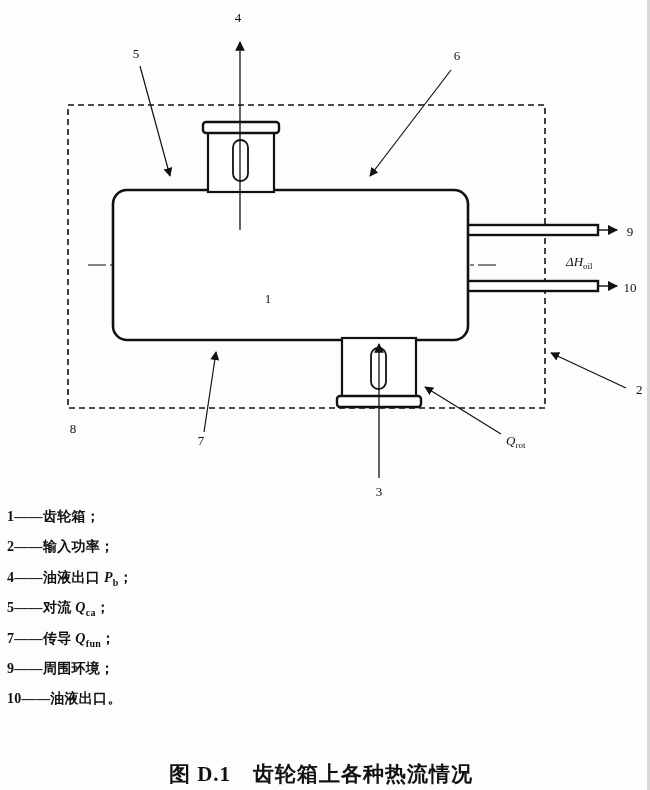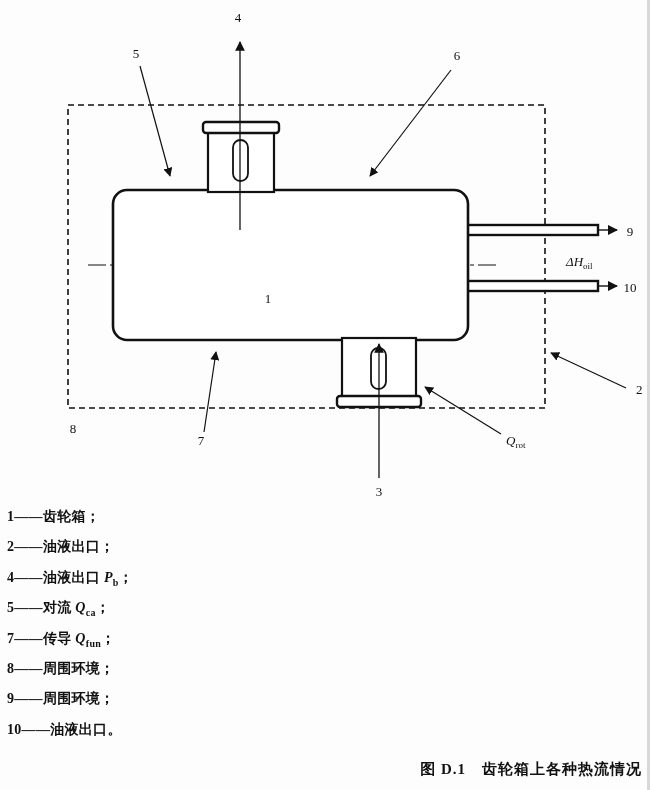--- a/index.html
+++ b/index.html
@@ -33,23 +33,23 @@
   .legend-row .sym{
     font-style:italic;
     font-family:"Liberation Serif","DejaVu Serif",serif;
   }
   .legend-row .sub{
     vertical-align:sub;
     font-size:10px;
   }
   .fig-title{
     position:absolute;top:760px;left:0;width:642px;
-    text-align:right;
+    text-align:center;
     font-weight:bold;
-    font-size:15px;
+    font-size:21px;
     letter-spacing:1px;
   }
 </style>
 </head>
 <body>
 
 <div class="page">
 
   <div class="scan-edge"></div>
 
@@ -109,24 +109,23 @@
     <text x="630" y="236" text-anchor="middle">9</text>
     <text x="630" y="292" text-anchor="middle">10</text>
 
     <text x="268" y="303" text-anchor="middle">1</text>
 
     <text x="73" y="433" text-anchor="middle">8</text>
   </svg>
 
   <div class="legend">
     <div class="legend-row"><span>1</span><span>——</span><span>齿轮箱；</span><span class="sym"></span><span class="sub"></span><span></span></div>
-    <div class="legend-row"><span>2</span><span>——</span><span>油液出口；</span><span class="sym"></span><span class="sub"></span><span></span></div>
+    <div class="legend-row"><span>2</span><span>——</span><span>输入功率；</span><span class="sym"></span><span class="sub"></span><span></span></div>
     <div class="legend-row"><span>4</span><span>——</span><span>油液出口 </span><span class="sym">P</span><span class="sub">b</span><span>；</span></div>
     <div class="legend-row"><span>5</span><span>——</span><span>对流 </span><span class="sym">Q</span><span class="sub">ca</span><span>；</span></div>
     <div class="legend-row"><span>7</span><span>——</span><span>传导 </span><span class="sym">Q</span><span class="sub">fun</span><span>；</span></div>
-    <div class="legend-row"><span>8</span><span>——</span><span>周围环境；</span><span class="sym"></span><span class="sub"></span><span></span></div>
     <div class="legend-row"><span>9</span><span>——</span><span>周围环境；</span><span class="sym"></span><span class="sub"></span><span></span></div>
     <div class="legend-row"><span>10</span><span>——</span><span>油液出口。</span><span class="sym"></span><span class="sub"></span><span></span></div>
   </div>
 
   <div class="fig-title">图 D.1　齿轮箱上各种热流情况</div>
 
 </div>
 
 </body></html>

